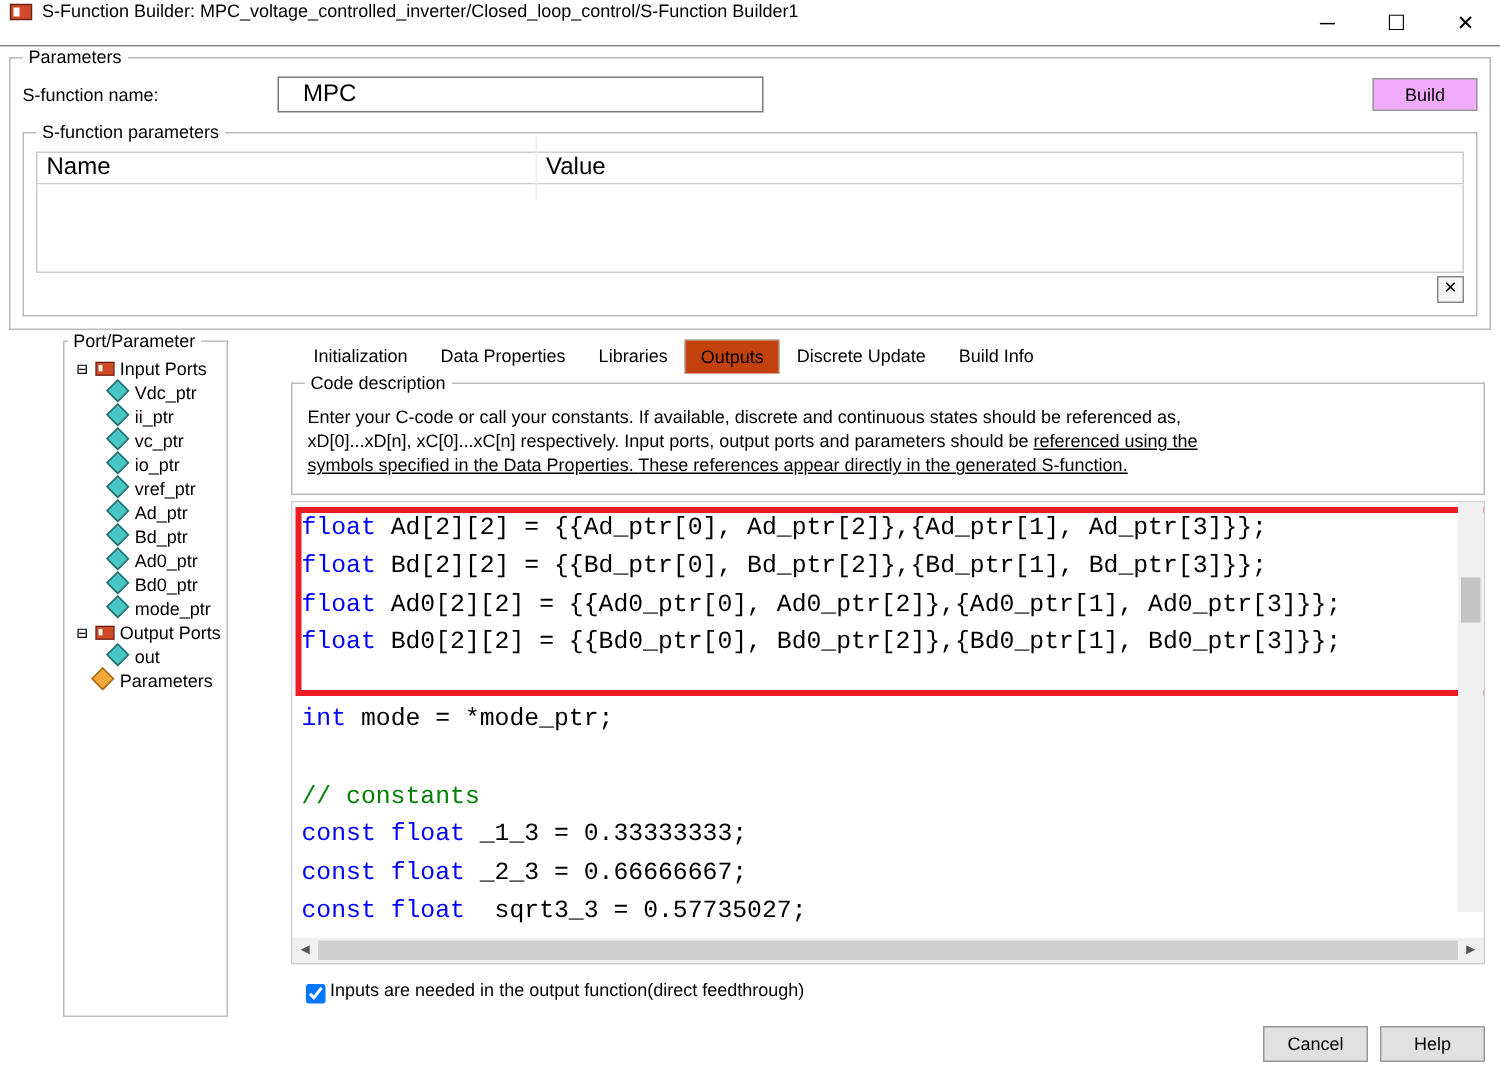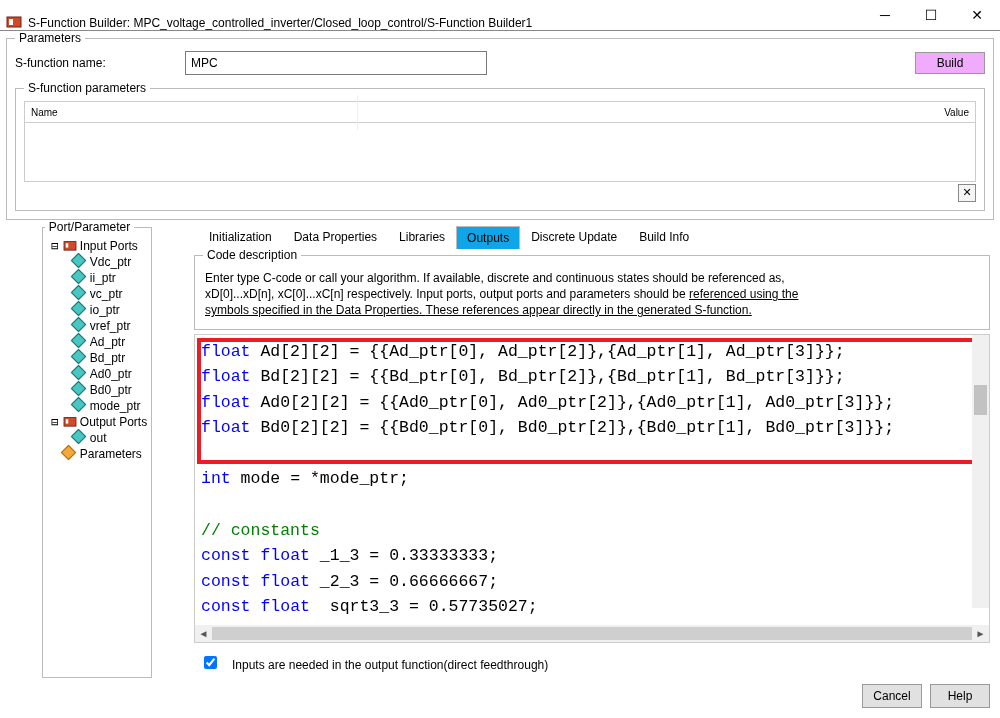--- a/index.html
+++ b/index.html
@@ -11,21 +11,21 @@
   width: 1000px;
   height: 718px;
   overflow: hidden;
   display: flex;
   flex-direction: column;
 }
 .titlebar {
   height: 30px;
   background: #fff;
   display: flex;
-  align-items: flex-end;
+  align-items: flex-start;
   padding: 0 0 0 6px;
   border-bottom: 1px solid #888;
 }
 .titlebar-icon {
   width: 16px; height: 16px;
   margin-right: 6px;
   display:inline-block;
 }
 .titlebar-title { flex:1; font-size:12px; }
 .titlebar-btns { display:flex; }
@@ -42,45 +42,45 @@
   padding:6px 8px 8px 8px;
 }
 legend { font-size:12px; padding:0 4px; }
 
 .row { display:flex; align-items:center; gap:10px; }
 .s-func-name-label { width:160px; }
 .s-func-name-input {
   width:290px;
   height:20px;
   border:1px solid #7a7a7a;
-  padding:1px 5px;
-  font-size:12px;
+  padding:1px 16px;
+  font-size:16px;
 }
 .build-btn {
   margin-left:auto;
   width:70px; height:22px;
   background:#f0abfc;
   border:1px solid #999;
   font-size:12px;
 }
 
 .params-table-header {
   display:flex;
   background:#fff;
   border:1px solid #ccc;
   height:20px;
   align-items:center;
 }
 .params-table-header div {
   padding:12px 6px;
-  font-size:10px;
+  font-size:16px;
 }
 .th-name { width:320px; border-right:1px solid #eee;}
 .th-type { width:320px; border-right:1px solid #eee;}
-.th-value { flex:1;text-align:right; }
+.th-value { flex:1; }
 .params-body {
   height:58px;
   border:1px solid #ccc;
   border-top:none;
   background:#fff;
 }
 .close-x {
   text-align:right;
   padding-top:2px;
 }
@@ -142,21 +142,21 @@
 }
 .tab {
   padding:4px 10px;
   font-size:12px;
   border:1px solid transparent;
   border-bottom:none;
   cursor:default;
 }
 .tab.active {
   border-color:#bbb;
-  background:#0ea5e9;
+  background:#c2410c;
   position:relative;
   top:1px;
 }
 .code-desc {
   margin:0 4px;
 }
 .code-desc-text {
   font-size:12px;
   line-height:1.35;
   padding: 2px 2px;
@@ -223,33 +223,33 @@
   display:flex; align-items:center; justify-content:center;
   font-size:10px; color:#555;
 }
 .fake-hscroll .track {
   flex:1; height:13px; background:#cfcfcf;
 }
 
 .checkbox-row {
   padding:6px 10px;
   display:flex;
-  align-items:flex-end;
-  gap:12px;
+  align-items:flex-start;
+  gap:0;
 }
 .checkbox-row input { width:13px; height:13px; }
 
 .bottom-buttons {
   display:flex;
   justify-content:flex-end;
   gap:8px;
   padding:6px 10px 10px 0;
 }
 .bottom-buttons button {
-  width:60px; height:24px;
+  width:70px; height:24px;
   background:#e1e1e1;
   border:1px solid #999;
   font-size:12px;
 }
 </style>
 </head>
 <body>
 
 <div class="titlebar">
   <span class="titlebar-icon">
@@ -373,21 +373,21 @@
         <div class="tab">Data Properties</div>
         <div class="tab">Libraries</div>
         <div class="tab active">Outputs</div>
         <div class="tab">Discrete Update</div>
         <div class="tab">Build Info</div>
       </div>
 
     <fieldset class="code-desc">
       <legend>Code description</legend>
       <div class="code-desc-text">
-        <span>Enter type C-code or call your algorithm. If available, discrete and continuous states should be referenced as,</span><br>
+        <span>Enter your C-code or call your constants. If available, discrete and continuous states should be referenced as,</span><br>
         <span>xD[0]...xD[n], xC[0]...xC[n] respectively. Input ports, output ports and parameters should be </span><u>referenced using the</u><br>
         <u>symbols specified in the Data Properties. </u><u>These references appear directly in the generated S-function.</u>
       </div>
     </fieldset>
 
     <div class="code-container">
       <div class="code-scroll">
 <pre class="code"><span class="kw">float</span><span> Ad[2][2] = {{Ad_ptr[0], Ad_ptr[2]},{Ad_ptr[1], Ad_ptr[3]}};</span>
 <span class="kw">float</span><span> Bd[2][2] = {{Bd_ptr[0], Bd_ptr[2]},{Bd_ptr[1], Bd_ptr[3]}};</span>
 <span class="kw">float</span><span> Ad0[2][2] = {{Ad0_ptr[0], Ad0_ptr[2]},{Ad0_ptr[1], Ad0_ptr[3]}};</span>

